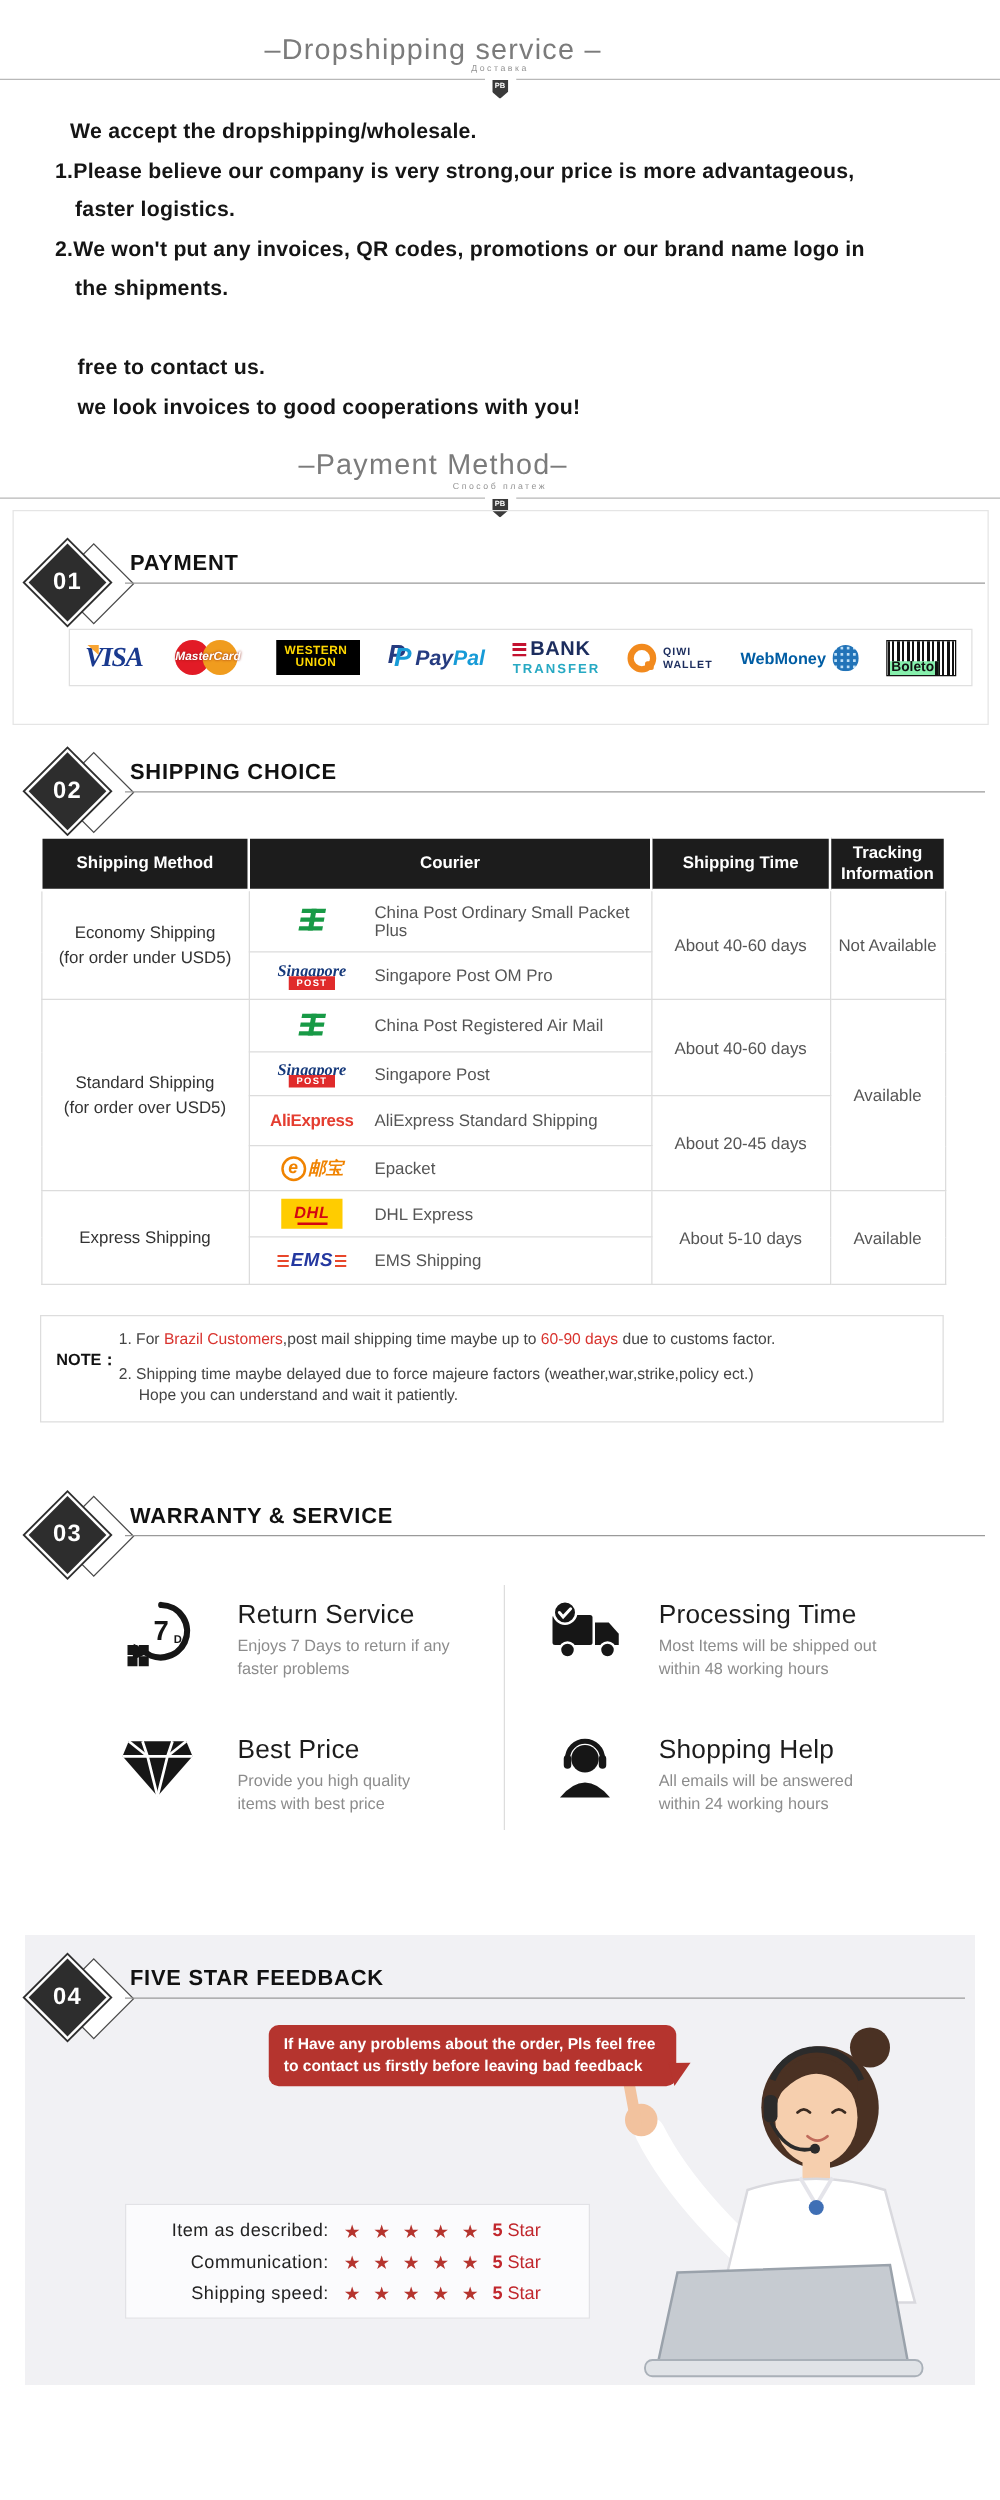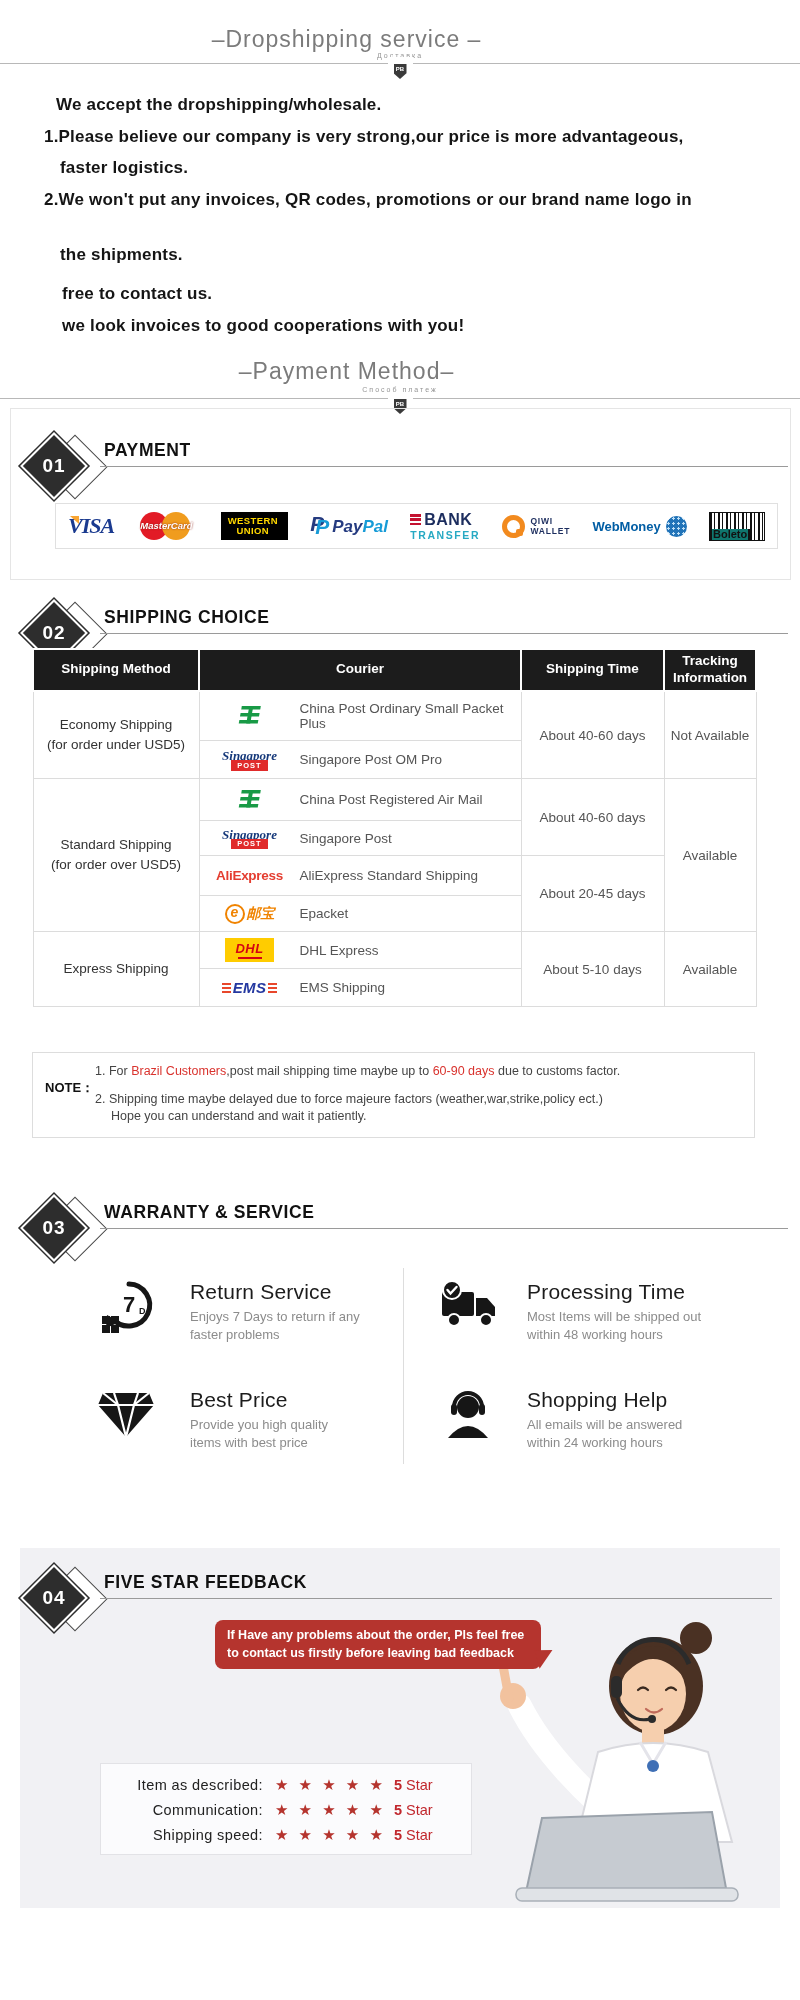--- a/index.html
+++ b/index.html
@@ -61,24 +61,24 @@
   .qw{gap:5px;}
   .qw .q{width:23px;height:23px;border-radius:50%;border:5px solid #f28a1e;box-sizing:border-box;position:relative;}
   .qw .q::after{content:"";position:absolute;right:-3px;bottom:-3px;width:7px;height:7px;background:#f28a1e;border-radius:2px;}
   .qw .t b{display:block;font-size:8.5px;font-weight:bold;color:#1c2d5e;letter-spacing:.8px;line-height:1.2;}
   .wm{gap:5px;}
   .wm b{font-size:13px;font-weight:bold;color:#005da4;}
   .wm .globe{width:21px;height:21px;border-radius:50%;background-color:#2173b8;
              background-image:radial-gradient(#bfe0f7 1px,transparent 1.3px);background-size:5px 5px;}
   .bo{position:relative;}
   .bo .bars{width:54px;height:27px;background:repeating-linear-gradient(90deg,#111 0 2px,#fff 2px 4px,#111 4px 5px,#fff 5px 8px);border:1px solid #111;}
-  .bo b{position:absolute;left:3px;bottom:1px;background:#0f766e;font-size:11px;font-weight:bold;color:#111;
+  .bo b{position:absolute;left:3px;bottom:1px;background:#86efac;font-size:11px;font-weight:bold;color:#111;
         padding:0 1px;border-right:3px solid #111;}
   
-  .shiptable{position:absolute;left:32px;top:648px;width:723px;border-collapse:collapse;
+  .shiptable{position:absolute;left:32px;top:669px;width:723px;border-collapse:collapse;
              table-layout:fixed;background:#fff;font-size:13.5px;color:#555;}
   .shiptable th{background:#1c1c1c;color:#fff;font-size:13.5px;font-weight:bold;border:2px solid #fff;
                 padding:3px 2px;line-height:1.25;}
   .shiptable td{border:1px solid #dcdcdc;padding:0 4px;text-align:center;}
   .shiptable td.courier{text-align:left;padding:0;}
   .courier-in{display:flex;align-items:center;}
   .logo-box{flex:0 0 100px;display:flex;justify-content:center;align-items:center;}
   .method div{color:#333;line-height:1.5;}
   
   .sgp{display:flex;flex-direction:column;align-items:center;line-height:1;}
@@ -136,21 +136,21 @@
   <div class="subtt" style="top:52px;">Доставка</div>
   <div class="hr" style="top:63px;"></div>
   <div class="shieldwrap" style="top:57px;">
     <span class="shield"><i>PB</i></span>
   </div>
 
   <div class="introline" style="left:56px;top:95px;">We accept the dropshipping/wholesale.</div>
   <div class="introline" style="left:44px;top:127px;">1.Please believe our company is very strong,our price is more advantageous,</div>
   <div class="introline" style="left:60px;top:158px;">faster logistics.</div>
   <div class="introline" style="left:44px;top:190px;">2.We won't put any invoices, QR codes, promotions or our brand name logo in</div>
-  <div class="introline" style="left:60px;top:221px;margin-top:24px;">the shipments.</div>
+  <div class="introline" style="left:60px;top:221px;">the shipments.</div>
   <div class="introline" style="left:62px;top:284px;">free to contact us.</div>
   <div class="introline" style="left:62px;top:316px;">we look invoices to good cooperations with you!</div>
 
   <div class="bigtitle" style="top:358px;">–Payment Method–</div>
   <div class="subtt" style="top:386px;">Способ платеж</div>
   <div class="hr" style="top:398px;"></div>
   <div class="shieldwrap" style="top:392px;">
     <span class="shield"><i>PB</i></span>
   </div>
 

